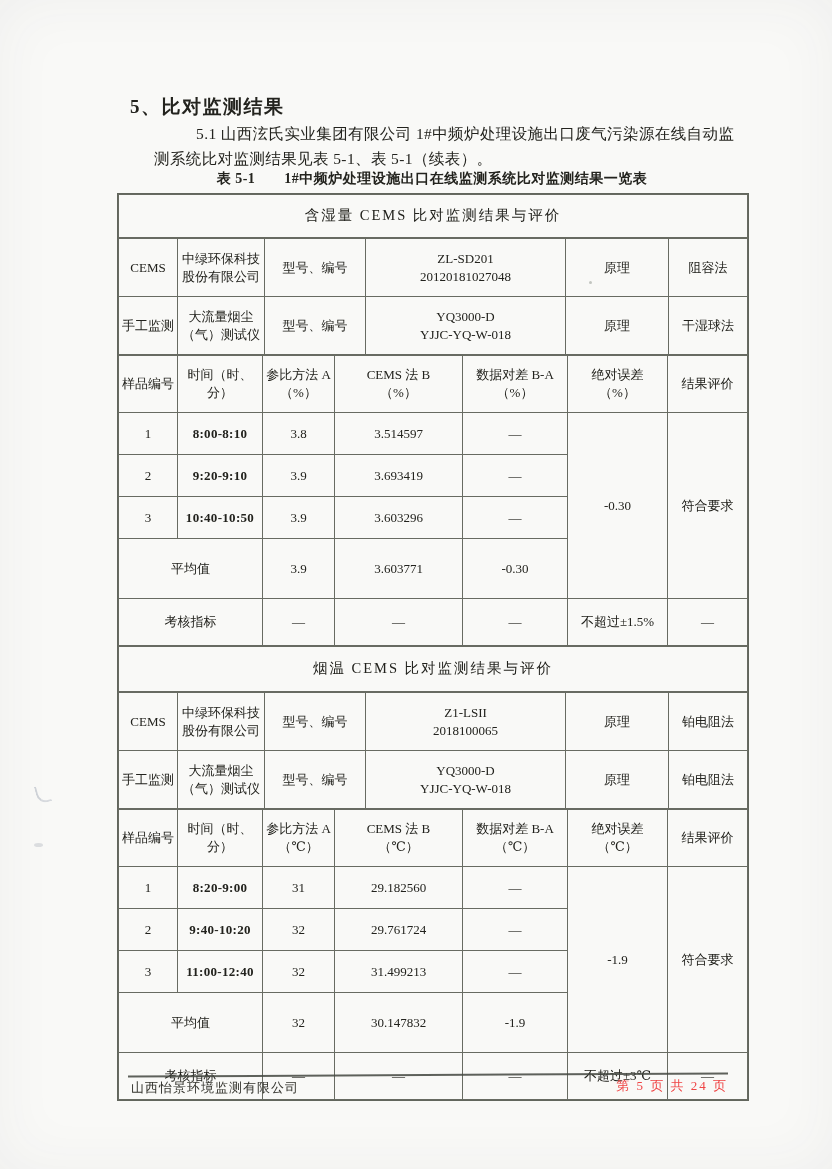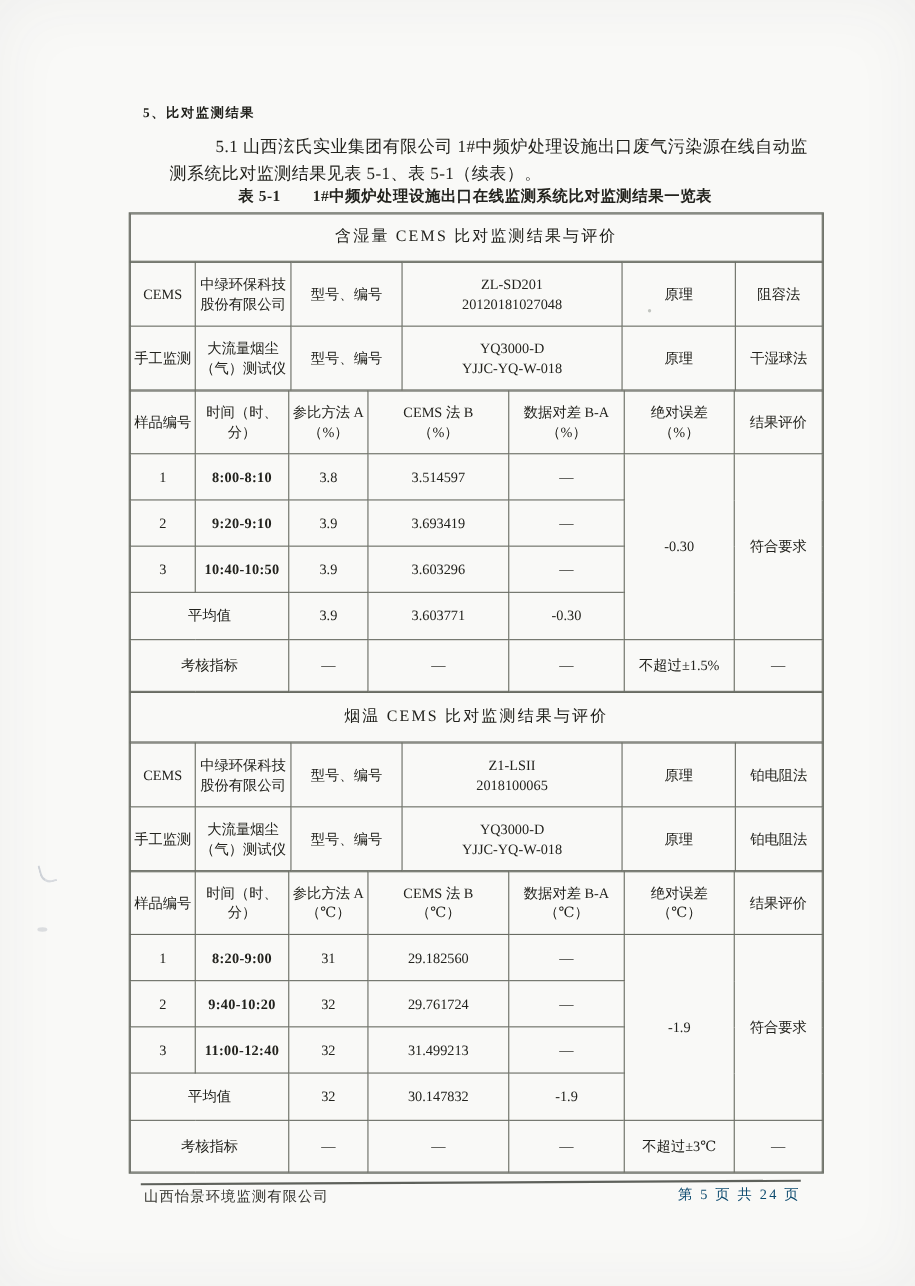--- a/index.html
+++ b/index.html
@@ -5,21 +5,21 @@
   html,body { margin:0; padding:0; background:#ffffff; }
   .page {
     position:relative; width:832px; height:1169px; overflow:hidden;
     background:#f9f9f7;
     box-shadow: inset 0 0 60px rgba(60,60,70,0.05);
     font-family:"Liberation Serif","DejaVu Serif",serif;
     color:#23231e;
   }
   .heading {
     position:absolute; left:130px; top:94px;
-    font-size:12px; font-weight:bold; letter-spacing:1.5px;
+    font-size:19px; font-weight:bold; letter-spacing:1.5px;
   }
   .para { position:absolute; left:114px; top:121px; width:640px;
     font-size:15.5px; line-height:25px; letter-spacing:0.4px;margin-left:40px; }
   .para .l1 { padding-left:42px; }
   .caption {
     position:absolute; left:117px; top:170px; width:630px;
     text-align:center; font-weight:bold; font-size:14px; letter-spacing:0.5px;
   }
   .tablewrap {
     position:absolute; left:117px; top:193px; width:630px;
@@ -32,29 +32,29 @@
     overflow:hidden;
   }
   .title-table td { height:42px; font-size:14.5px; letter-spacing:2px; border-bottom-width:1px; }
   .info-table tr { height:58px;margin-top:25px; }
   .info-table .ci1{width:59px}.info-table .ci2{width:87px}.info-table .ci3{width:101px}
   .info-table .ci4{width:200px}.info-table .ci5{width:103px}
   .data-table .c1{width:59px}.data-table .c2{width:85px}.data-table .c3{width:72px}
   .data-table .c4{width:128px}.data-table .c5{width:105px}.data-table .c6{width:100px}
   .data-table .hdr { height:57px;padding-left:16px; }
   .data-table .r { height:42px; }
-  .data-table .avg { height:43px;border-radius:15px; }
+  .data-table .avg { height:60px;border-radius:15px; }
   .data-table .assess { height:47px; }
   .t { font-weight:bold; letter-spacing:0.3px; }
   .footer-line {
     position:absolute; left:128px; top:1074px; width:600px;
     border-top:2px solid #43463f; transform:rotate(-0.3deg); opacity:0.85;
   }
   .company { position:absolute; left:131px; top:1079px; font-size:13px; letter-spacing:1px; color:#33332d;text-align:right; }
-  .pageinfo { position:absolute; right:104px; top:1077px; font-size:13px; letter-spacing:2px; color:#0c4a6e;text-align:right; }
+  .pageinfo { position:absolute; right:104px; top:1077px; font-size:13px; letter-spacing:2px; color:#ef4444;text-align:right; }
   .smudge1 {
     position:absolute; left:36px; top:785px; width:12px; height:16px;
     border-left:2px solid #b9bec8; border-bottom:2px solid #c6cad2;
     border-radius:0 0 0 10px; transform:rotate(-15deg); opacity:0.65;
   }
   .smudge2 {
     position:absolute; left:34px; top:843px; width:9px; height:4px;
     background:#d3d6da; border-radius:50%; opacity:0.8;
   }
   .speck { position:absolute; left:589px; top:281px; width:3px; height:3px;

